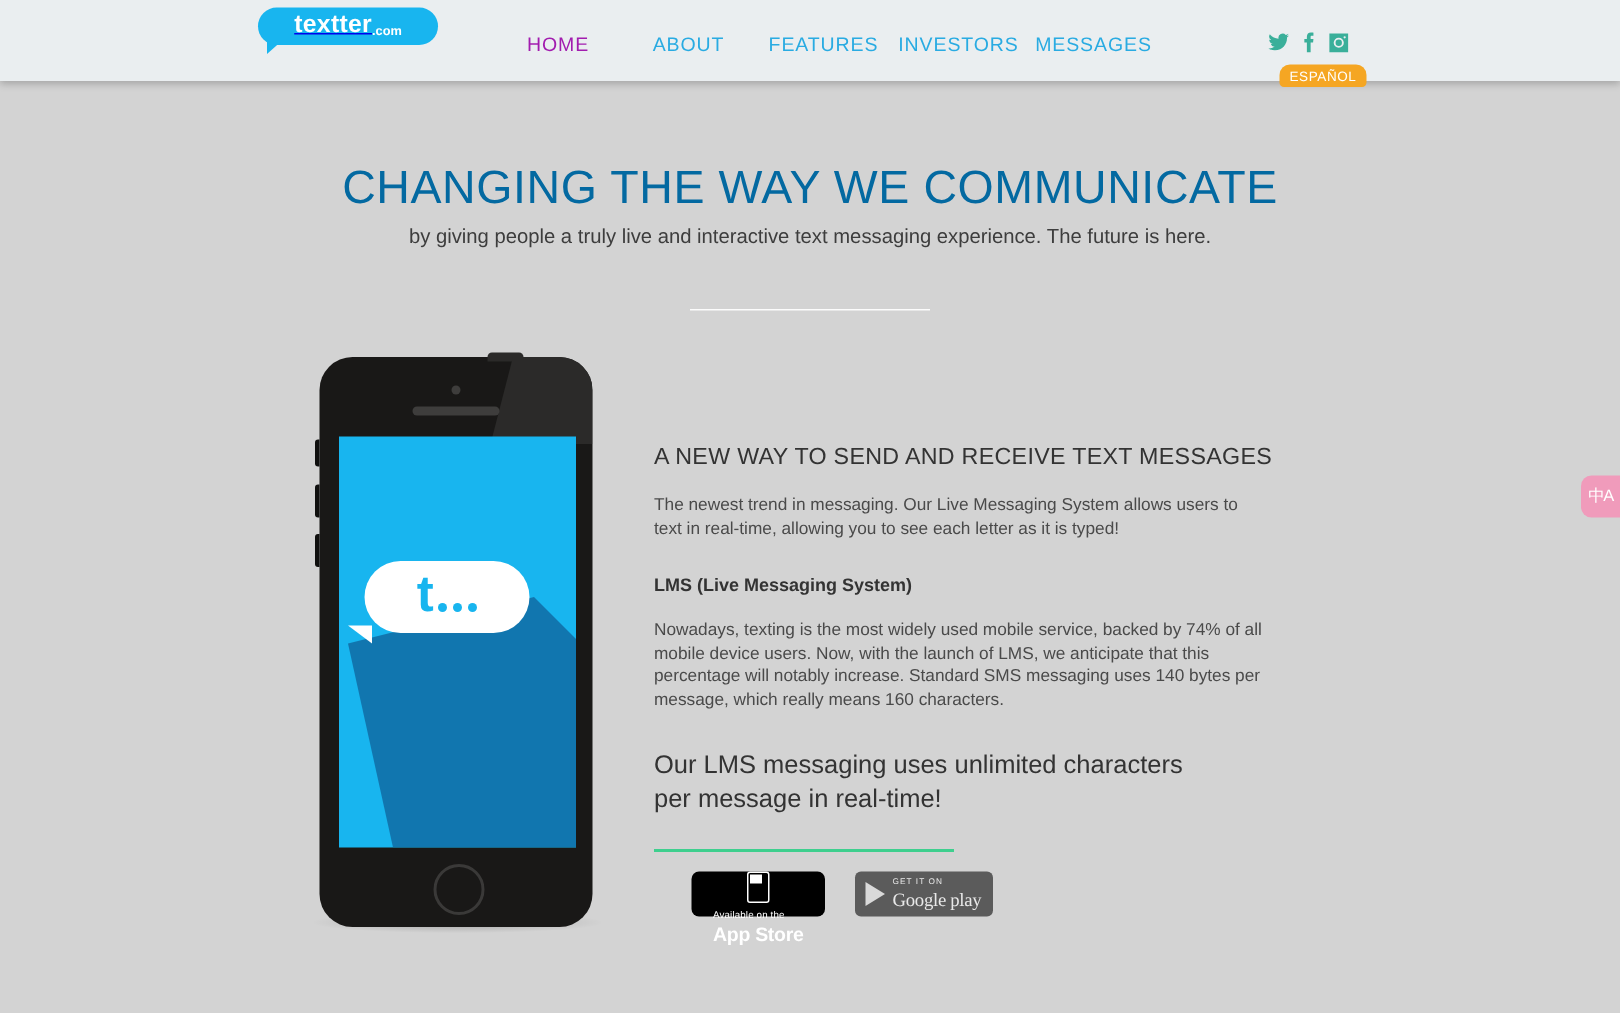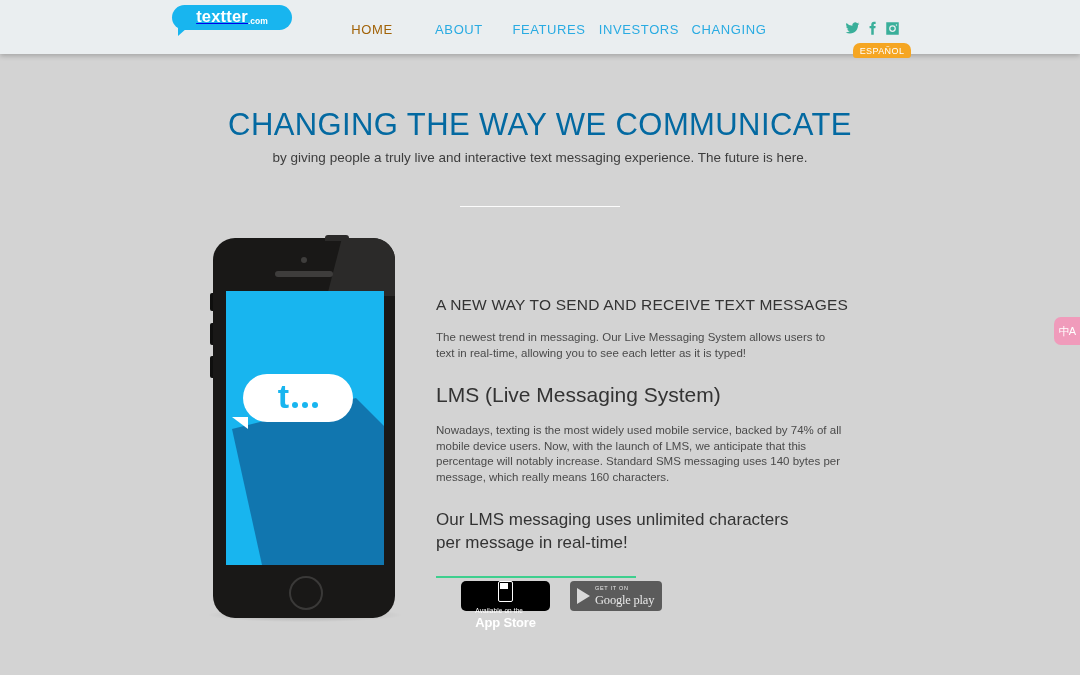--- a/index.html
+++ b/index.html
@@ -71,21 +71,21 @@
     display: flex;
   }
   .nav-link {
     font-size: 13px;
     letter-spacing: 0.6px;
     text-decoration: none;
     color: #29abe2;
     white-space: nowrap;
     text-align: center;
   }
-  .nav-link.is-active { color: #a16207; }
+  .nav-link.is-active { color: #a21caf; }
 
   .social-row {
     position: absolute;
     left: 845px;
     top: 21px;
     display: flex;
     align-items: center;
     gap: 8px;
   }
   .social-icon {
@@ -300,22 +300,22 @@
   }
   .content-p {
     margin: 16px 0 0 0;
     font-size: 11.5px;
     line-height: 15.6px;
     color: #4a4a4a;
     width: 408px;
   }
   .content-h3 {
     margin: 22px 0 0 0;
-    font-size: 21px;
-    font-weight: normal;
+    font-size: 12px;
+    font-weight: bold;
     color: #333333;
   }
   .content-callout {
     margin: 22px 0 0 0;
     font-size: 17px;
     line-height: 23px;
     color: #333333;
     font-weight: normal;
   }
   .content-divider {
@@ -418,21 +418,21 @@
   <a class="logo" href="#">
     <span class="logo-tail"></span>
     <span class="logo-text"><span>textter</span><span class="tld">.com</span></span>
   </a>
 
   <nav class="main-nav">
     <a class="nav-link is-active" href="#" style="width:84px">HOME</a>
     <a class="nav-link" href="#" style="width:90px">ABOUT</a>
     <a class="nav-link" href="#" style="width:90px">FEATURES</a>
     <a class="nav-link" href="#" style="width:90px">INVESTORS</a>
-    <a class="nav-link" href="#" style="width:90px">CHANGING</a>
+    <a class="nav-link" href="#" style="width:90px">MESSAGES</a>
   </nav>
 
   <div class="social-row">
     <a href="#" class="social-icon">
       <svg viewBox="0 0 24 24" aria-hidden="true">
           <path d="M23 4.3a9 9 0 0 1-2.6.7 4.5 4.5 0 0 0 2-2.5 9 9 0 0 1-2.9 1.1 4.5 4.5 0 0 0-7.7 4.1A12.8 12.8 0 0 1 2.5 3a4.5 4.5 0 0 0 1.4 6 4.4 4.4 0 0 1-2-.6v.1a4.5 4.5 0 0 0 3.6 4.4 4.5 4.5 0 0 1-2 .1 4.5 4.5 0 0 0 4.2 3.1A9 9 0 0 1 1 18a12.7 12.7 0 0 0 6.9 2c8.3 0 12.9-6.9 12.9-12.9v-.6A9.2 9.2 0 0 0 23 4.3z"></path>
         </svg>
     </a>
     <a href="#" class="social-icon" style="width:9px;height:15px">
       <svg viewBox="0 0 12 24" aria-hidden="true">

